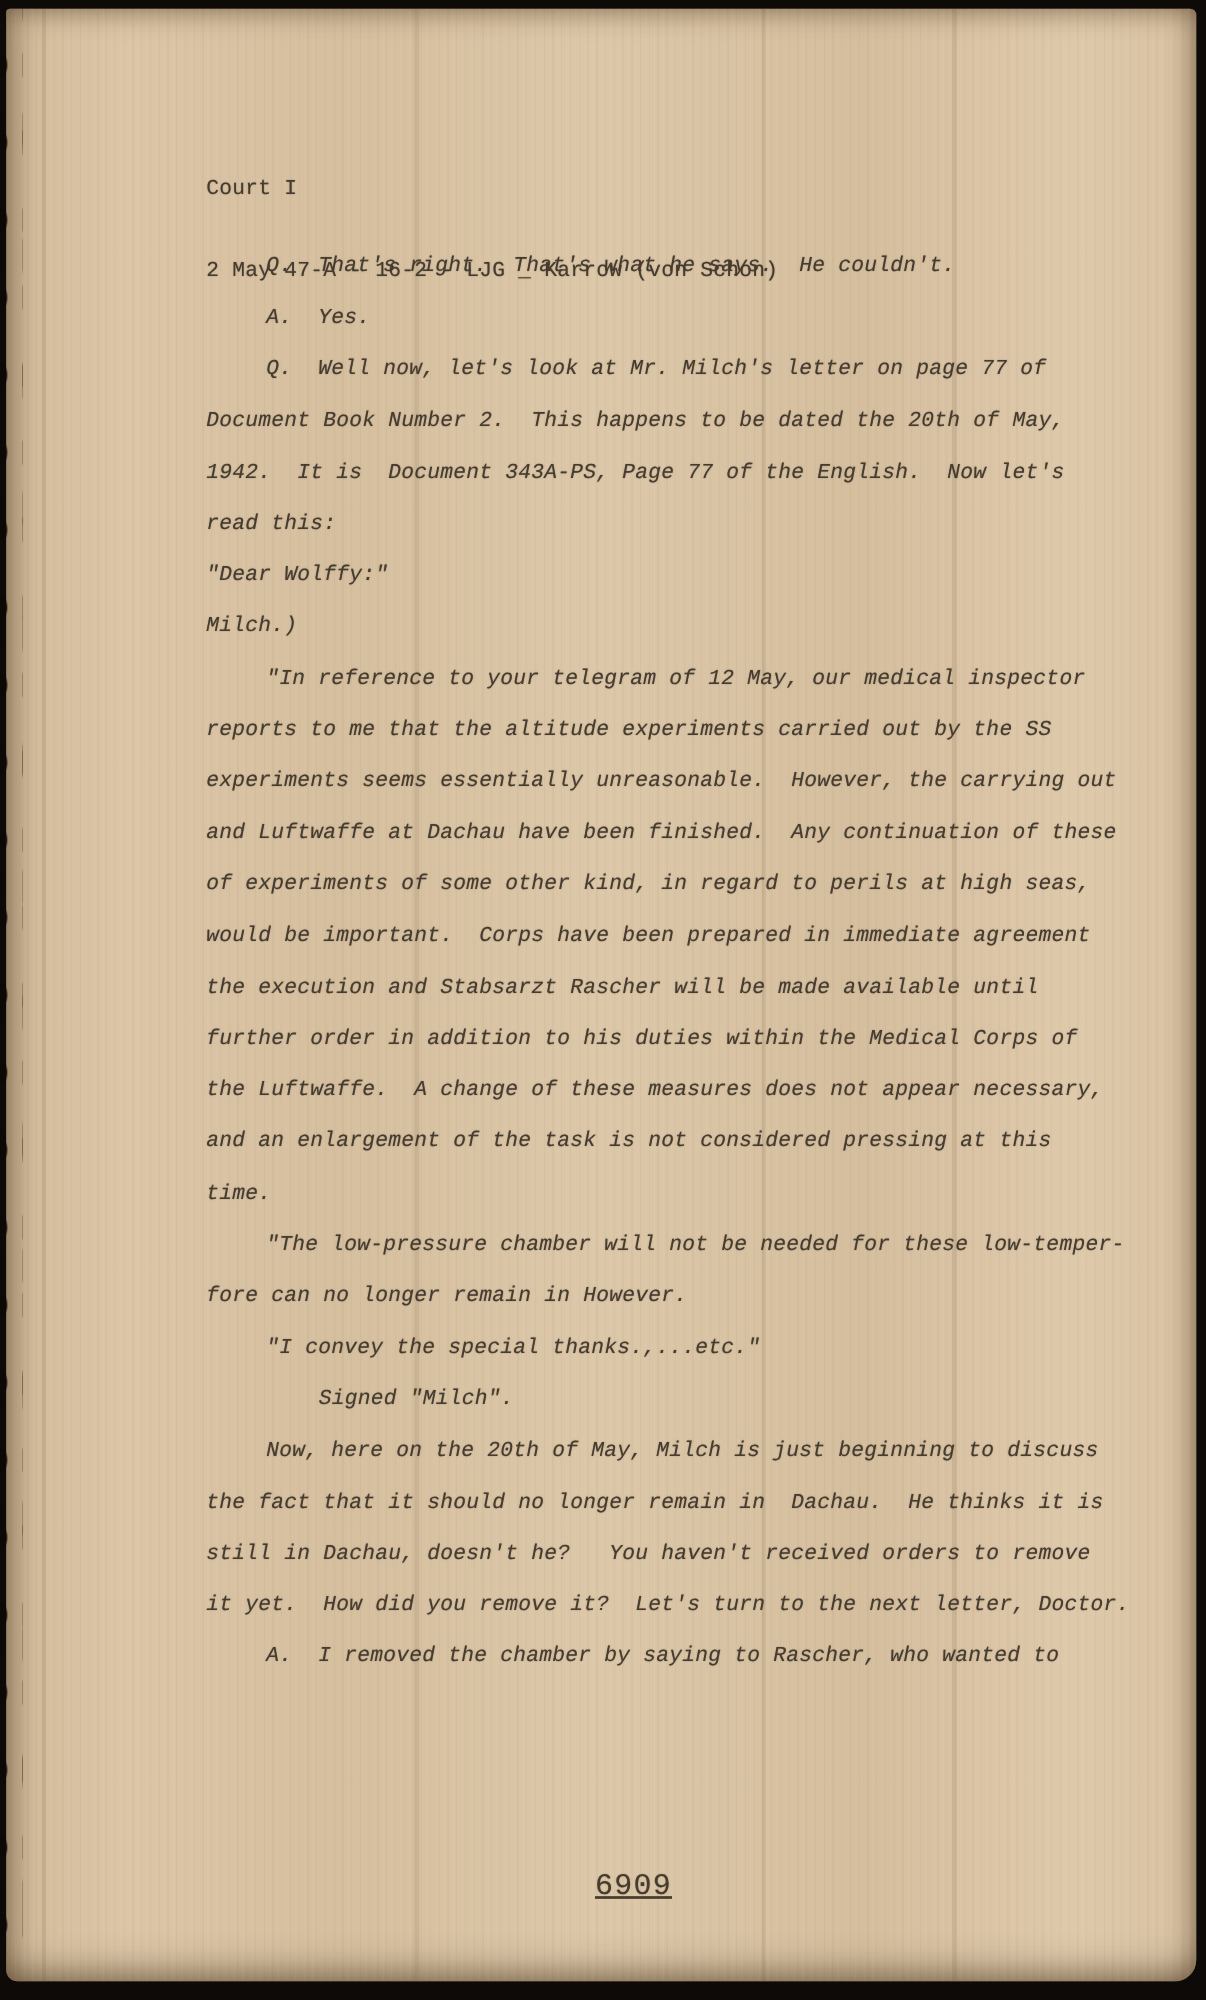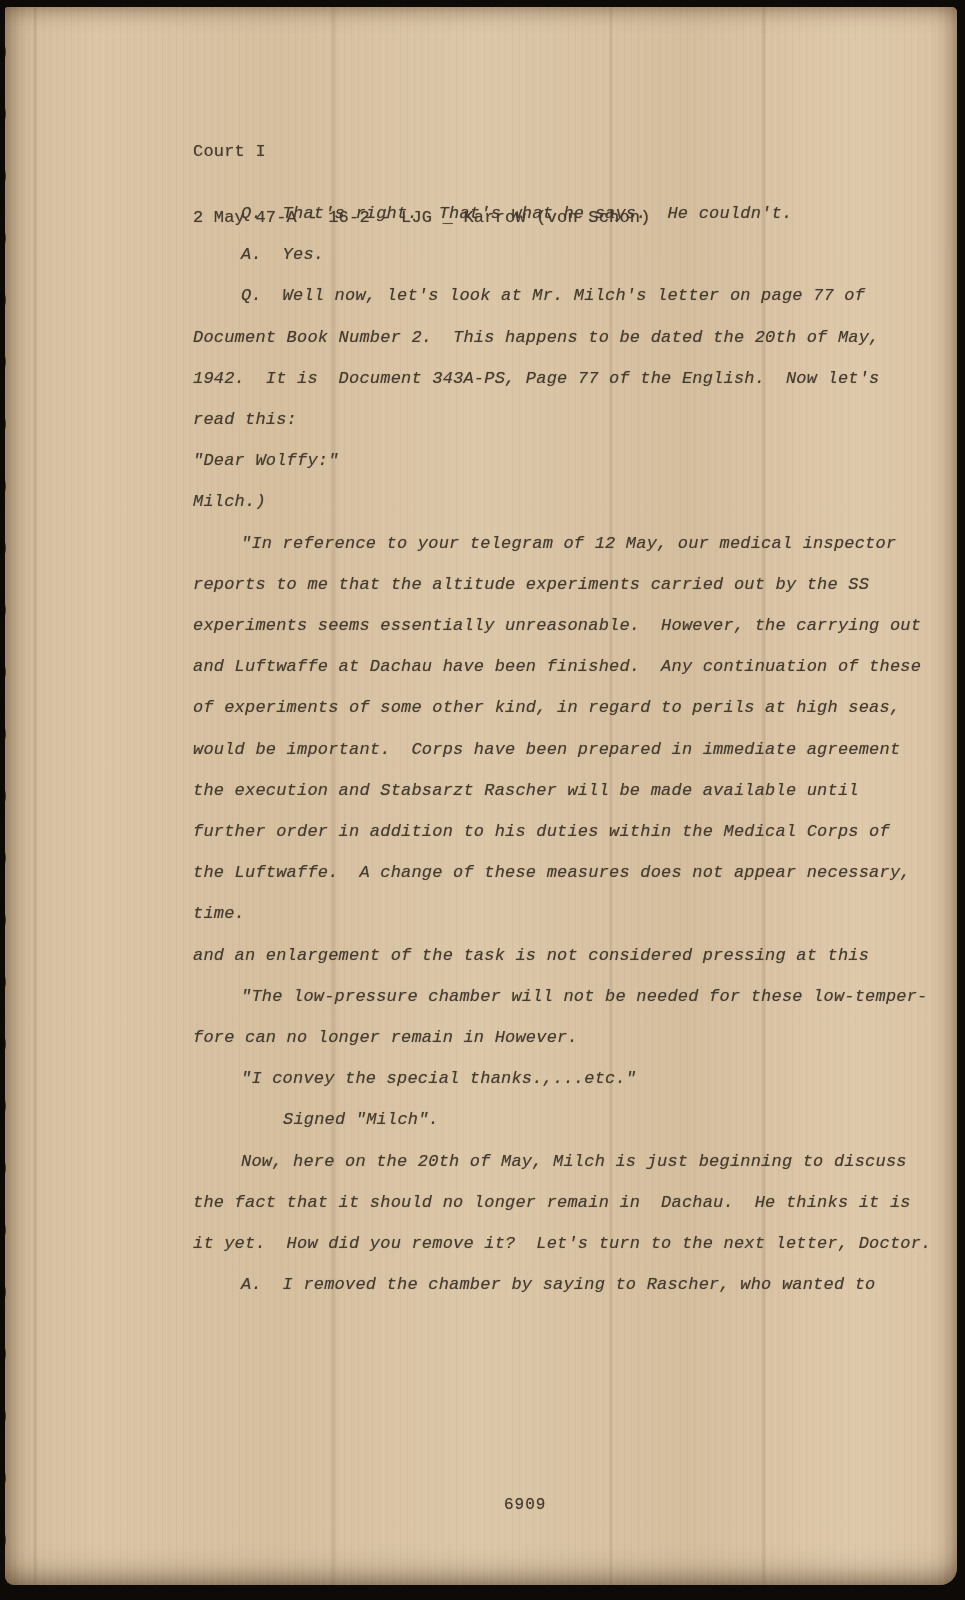--- a/index.html
+++ b/index.html
@@ -60,21 +60,20 @@
       radial-gradient(ellipse 9px 15px at 0% 50%, rgba(12,9,6,0.95) 55%, rgba(12,9,6,0) 72%),
       radial-gradient(ellipse 7px 22px at 0% 50%, rgba(12,9,6,0.85) 50%, rgba(12,9,6,0) 70%);
     background-size: 18px 62px, 18px 101px;
     background-repeat: repeat-y, repeat-y;
     background-position: 0 14px, 0 46px;
   }
   .typed {
     color: #453b2f;
     text-shadow: 0 0 1px rgba(69, 59, 47, 0.55);
     letter-spacing: 0.2px;
-    margin-left: 28px;
   }
   .header {
     position: absolute;
     left: 160px;
     top: 90px;
     font-size: 17px;
     line-height: 22px;
     white-space: pre;
   }
   .body-lines {
@@ -87,22 +86,23 @@
   }
   .tline {
     white-space: pre;
   }
   .indent-1 { padding-left: 48px; }
   .indent-2 { padding-left: 90px; }
   .pagenum {
     position: absolute;
     left: 471px;
     top: 1489px;
-    font-size: 16px;
+    font-size: 24px;
     letter-spacing: 1px;
+    text-decoration: underline;
   }
 </style>
 </head>
 <body>
 
 <div class="sheet">
   <div class="streaks"></div>
   <div class="torn-left"></div>
 
   <div class="header typed">
@@ -121,26 +121,27 @@
       <div class="tline">Milch.)</div>
       <div class="tline indent-1">"In reference to your telegram of 12 May, our medical inspector</div>
       <div class="tline">reports to me that the altitude experiments carried out by the SS</div>
       <div class="tline">experiments seems essentially unreasonable.  However, the carrying out</div>
       <div class="tline">and Luftwaffe at Dachau have been finished.  Any continuation of these</div>
       <div class="tline">of experiments of some other kind, in regard to perils at high seas,</div>
       <div class="tline">would be important.  Corps have been prepared in immediate agreement</div>
       <div class="tline">the execution and Stabsarzt Rascher will be made available until</div>
       <div class="tline">further order in addition to his duties within the Medical Corps of</div>
       <div class="tline">the Luftwaffe.  A change of these measures does not appear necessary,</div>
+      <div class="tline">and an enlargement of the task is not considered pressing at this</div>
       <div class="tline">time.</div>
-      <div class="tline">and an enlargement of the task is not considered pressing at this</div>
       <div class="tline indent-1">"The low-pressure chamber will not be needed for these low-temper-</div>
       <div class="tline">fore can no longer remain in However.</div>
       <div class="tline indent-1">"I convey the special thanks.,...etc."</div>
       <div class="tline indent-2">Signed "Milch".</div>
       <div class="tline indent-1">Now, here on the 20th of May, Milch is just beginning to discuss</div>
       <div class="tline">the fact that it should no longer remain in  Dachau.  He thinks it is</div>
+      <div class="tline">still in Dachau, doesn't he?   You haven't received orders to remove</div>
       <div class="tline">it yet.  How did you remove it?  Let's turn to the next letter, Doctor.</div>
       <div class="tline indent-1">A.  I removed the chamber by saying to Rascher, who wanted to</div>
     </div>
 
   <div class="pagenum typed">6909</div>
 </div>
 
 </body></html>

